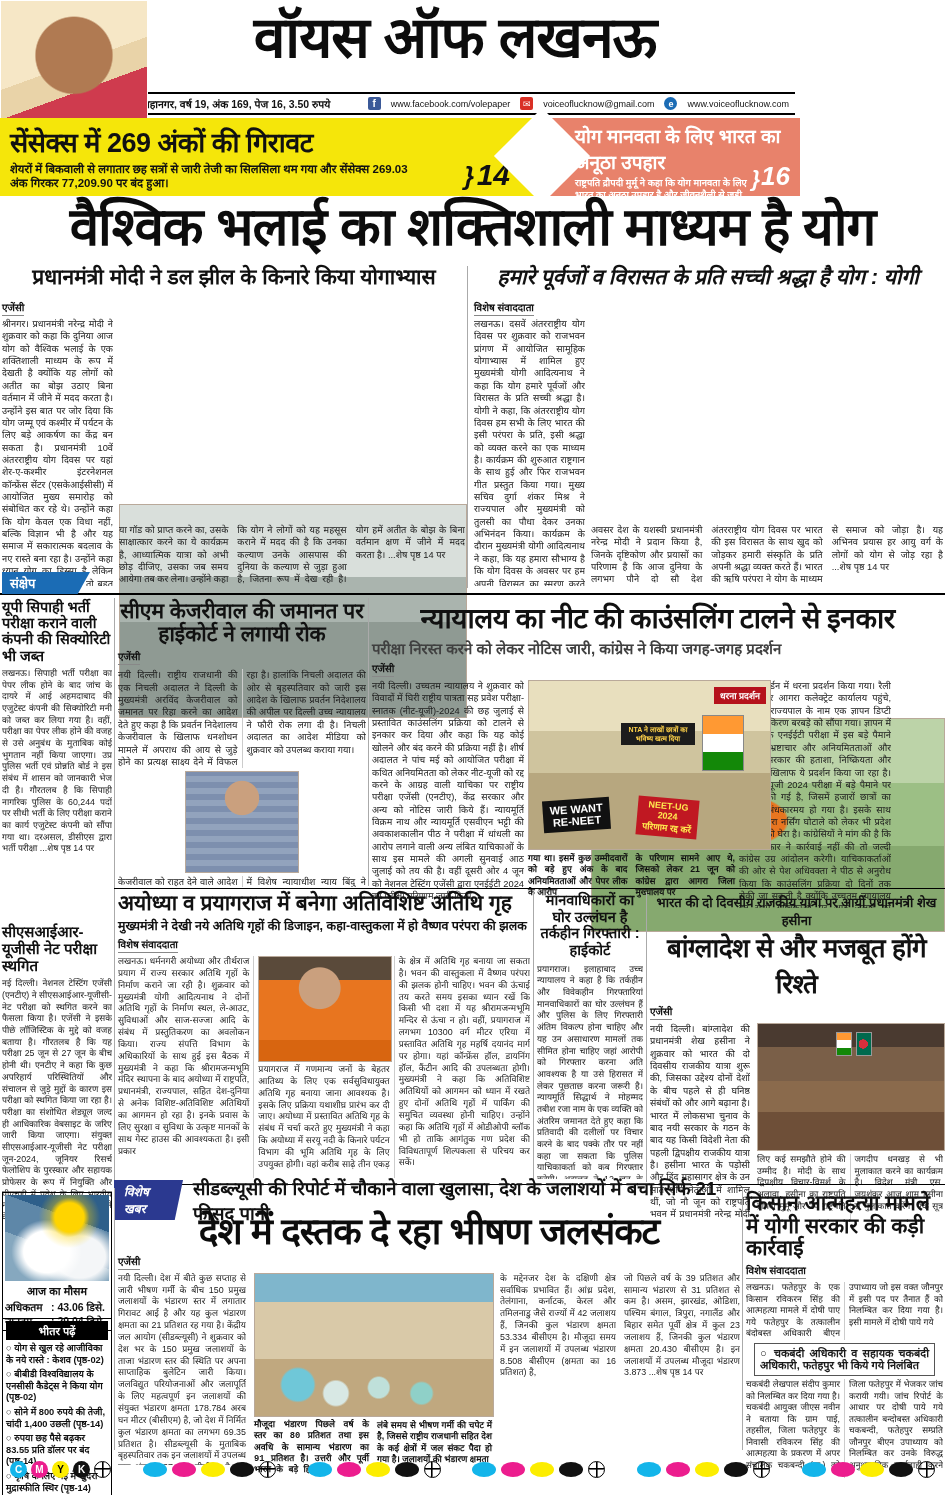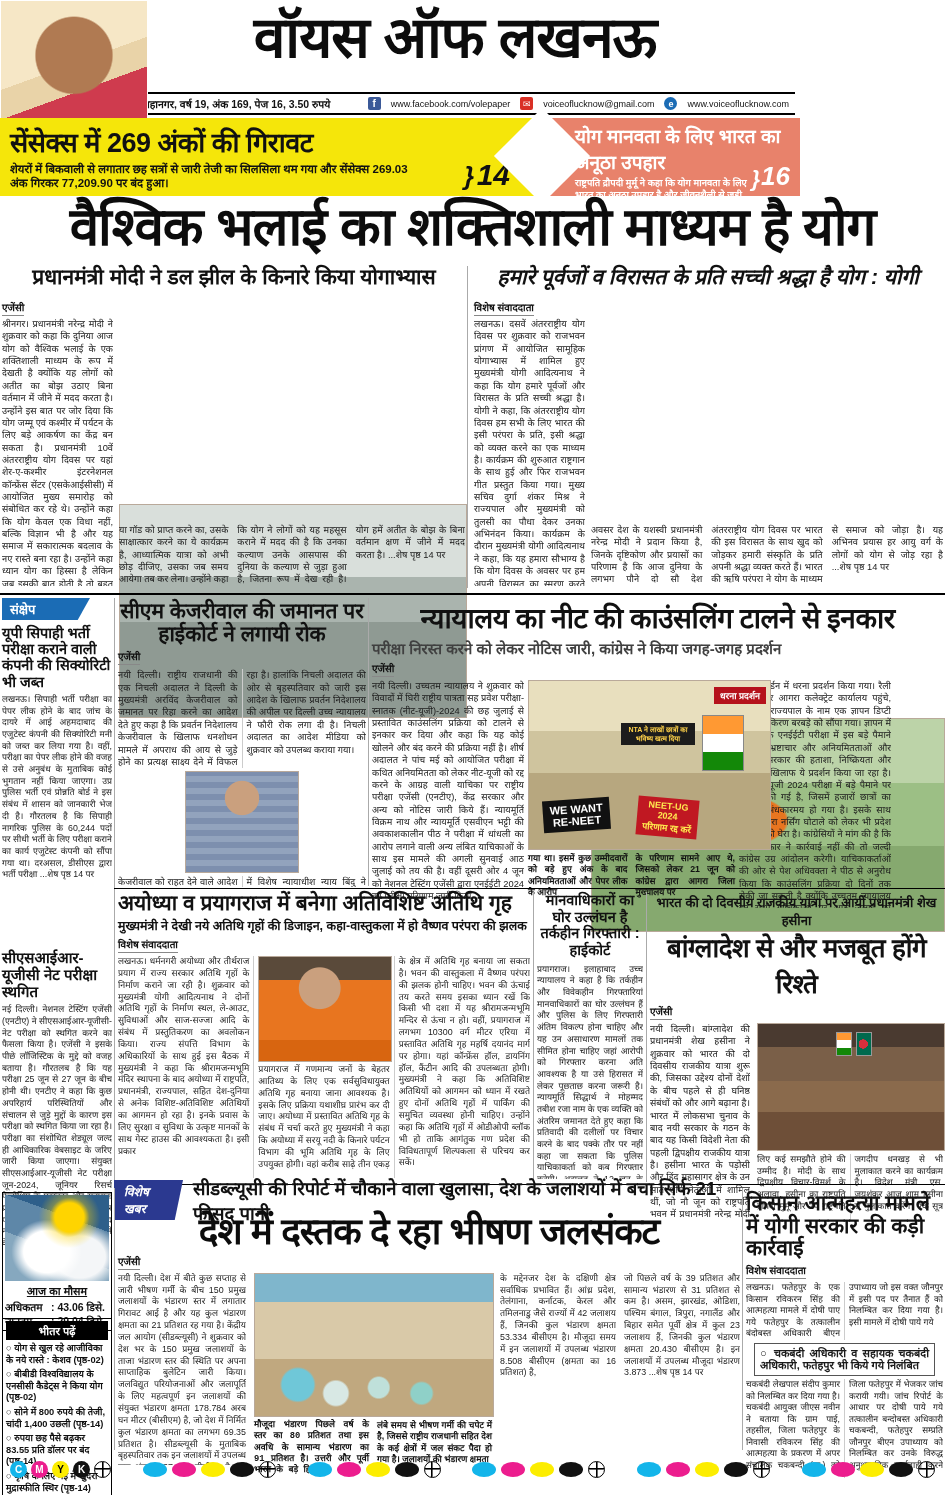--- a/index.html
+++ b/index.html
@@ -92,21 +92,21 @@
                   radial-gradient(ellipse at 44% 30%, #caa07e 0 6%, transparent 7%),
                   linear-gradient(180deg,#bcd3a8 0 30%,#9cbf85 30% 60%,#86a96f 60%);"></div>
   <div class="abs body" style="left:591px;top:524px;width:352px;height:62px;column-count:3;column-gap:9px;">
     <span>अवसर देश के यशस्वी प्रधानमंत्री नरेन्द्र मोदी ने प्रदान किया है, जिनके दृष्टिकोण और प्रयासों का परिणाम है कि आज दुनिया के लगभग पौने दो सौ देश अंतरराष्ट्रीय योग दिवस पर भारत</span>
     <span>की इस विरासत के साथ खुद को जोड़कर हमारी संस्कृति के प्रति अपनी श्रद्धा व्यक्त करते हैं। भारत की ऋषि परंपरा ने योग के माध्यम से समाज को</span>
     <span>जोड़ा है। यह अभिनव प्रयास हर आयु वर्ग के लोगों को योग से जोड़ रहा है ...शेष पृष्ठ 14 पर</span>
   </div>
 
   <div class="hrule" style="left:0;top:593px;width:945px;height:2px;"></div>
 
-  <div class="abs" style="left:2px;top:598px;width:110px;">
+  <div class="abs" style="left:2px;top:572px;width:110px;">
     <div style="background:#1b6cb5;color:#fff;font-size:13px;font-weight:bold;padding:2px 8px;width:72px;clip-path:polygon(0 0,100% 0,86% 100%,0 100%);">संक्षेप</div>
     <div style="font-size:14.5px;font-weight:900;line-height:1.12;margin-top:5px;">यूपी सिपाही भर्ती परीक्षा कराने वाली कंपनी की सिक्योरिटी भी जब्त</div>
     <div class="body" style="font-size:8.8px;margin-top:4px;height:250px;">लखनऊ। सिपाही भर्ती परीक्षा का पेपर लीक होने के बाद जांच के दायरे में आई अहमदाबाद की एजुटेस्ट कंपनी की सिक्योरिटी मनी को जब्त कर लिया गया है। वहीं, परीक्षा का पेपर लीक होने की वजह से उसे अनुबंध के मुताबिक कोई भुगतान नहीं किया जाएगा। उप्र पुलिस भर्ती एवं प्रोन्नति बोर्ड ने इस संबंध में शासन को जानकारी भेज दी है। गौरतलब है कि सिपाही नागरिक पुलिस के 60,244 पदों पर सीधी भर्ती के लिए परीक्षा कराने का कार्य एजुटेस्ट कंपनी को सौंपा गया था। दरअसल, डीसीएस द्वारा भर्ती परीक्षा    ...शेष पृष्ठ 14 पर</div>
     <div style="font-size:15px;font-weight:900;line-height:1.12;margin-top:6px;">सीएसआईआर-यूजीसी नेट परीक्षा स्थगित</div>
     <div class="body" style="font-size:8.8px;margin-top:4px;height:270px;">नई दिल्ली। नेशनल टेस्टिंग एजेंसी (एनटीए) ने सीएसआईआर-यूजीसी-नेट परीक्षा को स्थगित करने का फैसला किया है। एजेंसी ने इसके पीछे लॉजिस्टिक के मुद्दे को वजह बताया है। गौरतलब है कि यह परीक्षा 25 जून से 27 जून के बीच होनी थी। एनटीए ने कहा कि कुछ अपरिहार्य परिस्थितियों और संचालन से जुड़े मुद्दों के कारण इस परीक्षा को स्थगित किया जा रहा है। परीक्षा का संशोधित शेड्यूल जल्द ही आधिकारिक वेबसाइट के जरिए जारी किया जाएगा। संयुक्त सीएसआईआर-यूजीसी नेट परीक्षा जून-2024, जूनियर रिसर्च फेलोशिप के पुरस्कार और सहायक प्रोफेसर के रूप में नियुक्ति और पीएचडी में प्रवेश के लिए भारतीय नागरिकों की पात्रता निर्धारित करने के लिए एक परीक्षा है।</div>
   </div>
   <div class="vrule" style="left:114px;top:598px;height:586px;"></div>
 
   <div class="abs" style="left:118px;top:600px;width:248px;">
     <div style="font-size:21px;font-weight:900;line-height:1.08;text-align:center;">सीएम केजरीवाल की जमानत पर हाईकोर्ट ने लगायी रोक</div>
@@ -198,21 +198,21 @@
     <div style="background:#2b3990;color:#fff;font-size:12px;font-weight:bold;font-style:italic;padding:3px 14px 3px 10px;clip-path:polygon(0 0,100% 0,88% 100%,0 100%);">विशेष खबर</div>
     <div style="font-size:18.5px;font-weight:900;">सीडब्ल्यूसी की रिपोर्ट में चौकाने वाला खुलासा, देश के जलाशयों में बचा सिर्फ 21 फीसद पानी</div>
   </div>
 
   <div class="abs" style="left:2px;top:1192px;width:110px;border:1.5px solid #000;box-sizing:border-box;padding:2px;">
     <div style="height:86px;position:relative;overflow:hidden;
          background:radial-gradient(circle at 62% 26%, #ffd400 0 16%, rgba(255,212,0,.35) 22%, transparent 34%),
                     radial-gradient(ellipse at 40% 66%, #fff 0 26%, transparent 40%),
                     radial-gradient(ellipse at 72% 72%, #f4f6f8 0 24%, transparent 38%),
                     linear-gradient(200deg,#2e5f8a 0 30%,#5e87a8 30% 60%,#86a8bf 60%);"></div>
-    <div style="text-align:center;font-size:11px;font-weight:900;text-decoration:underline;margin-top:2px;">आज का मौसम</div>
+    <div style="text-align:center;font-size:11px;font-weight:900;margin-top:2px;">आज का मौसम</div>
     <div style="display:flex;font-size:10.5px;font-weight:bold;margin-top:2px;">
       <span style="width:46px;">अधिकतम</span>
       <span>:    43.06 डिसे.</span>
     </div>
     <div style="display:flex;font-size:10.5px;font-weight:bold;">
       <span style="width:46px;">न्यूनतम</span>
       <span>:    29.04 डिसे.</span>
     </div>
   </div>
 

